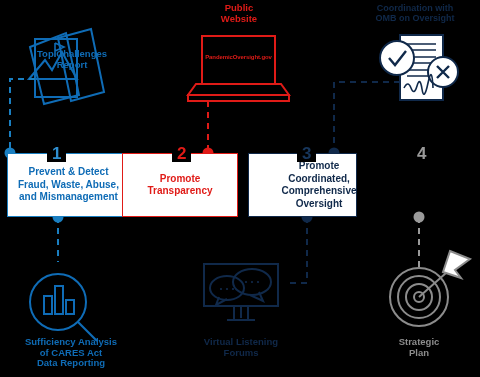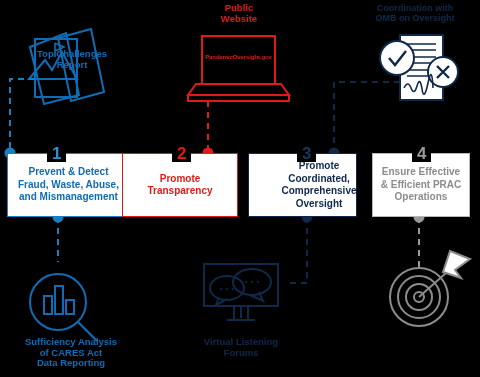--- a/index.html
+++ b/index.html
@@ -145,30 +145,31 @@
   <div class="box b2" style="left:122px;top:153px;width:116px;height:64px;">
     <div class="btxt">Promote Transparency</div>
   </div>
   <div class="num n2" style="left:172px;top:145px;">2</div>
 
   <div class="box b3" style="left:248px;top:153px;width:109px;height:64px;">
     <div class="btxt">Promote Coordinated, Comprehensive Oversight</div>
   </div>
   <div class="num n3" style="left:297px;top:145px;">3</div>
 
-  <div class="box b4" style="left:372px;top:153px;width:98px;height:64px;">
-    <div class="btxt">Ensure Effective &amp; Efficient PRAC Operations</div>
-  </div>
   <div class="num n4" style="left:412px;top:145px;">4</div>
 
   <div class="lbl cap t-blue" style="left:12px;top:337px;width:118px;">
     <div>Sufficiency Analysis</div>
     <div>of CARES Act</div>
     <div>Data Reporting</div>
   </div>
 
   <div class="lbl cap t-navy" style="left:181px;top:337px;width:120px;">
     <div>Virtual Listening</div>
     <div>Forums</div>
   </div>
 
+  <div class="lbl cap t-gray" style="left:379px;top:337px;width:80px;">
+    <div>Strategic</div>
+    <div>Plan</div>
+  </div>
 
 </div>
 
 </body></html>

